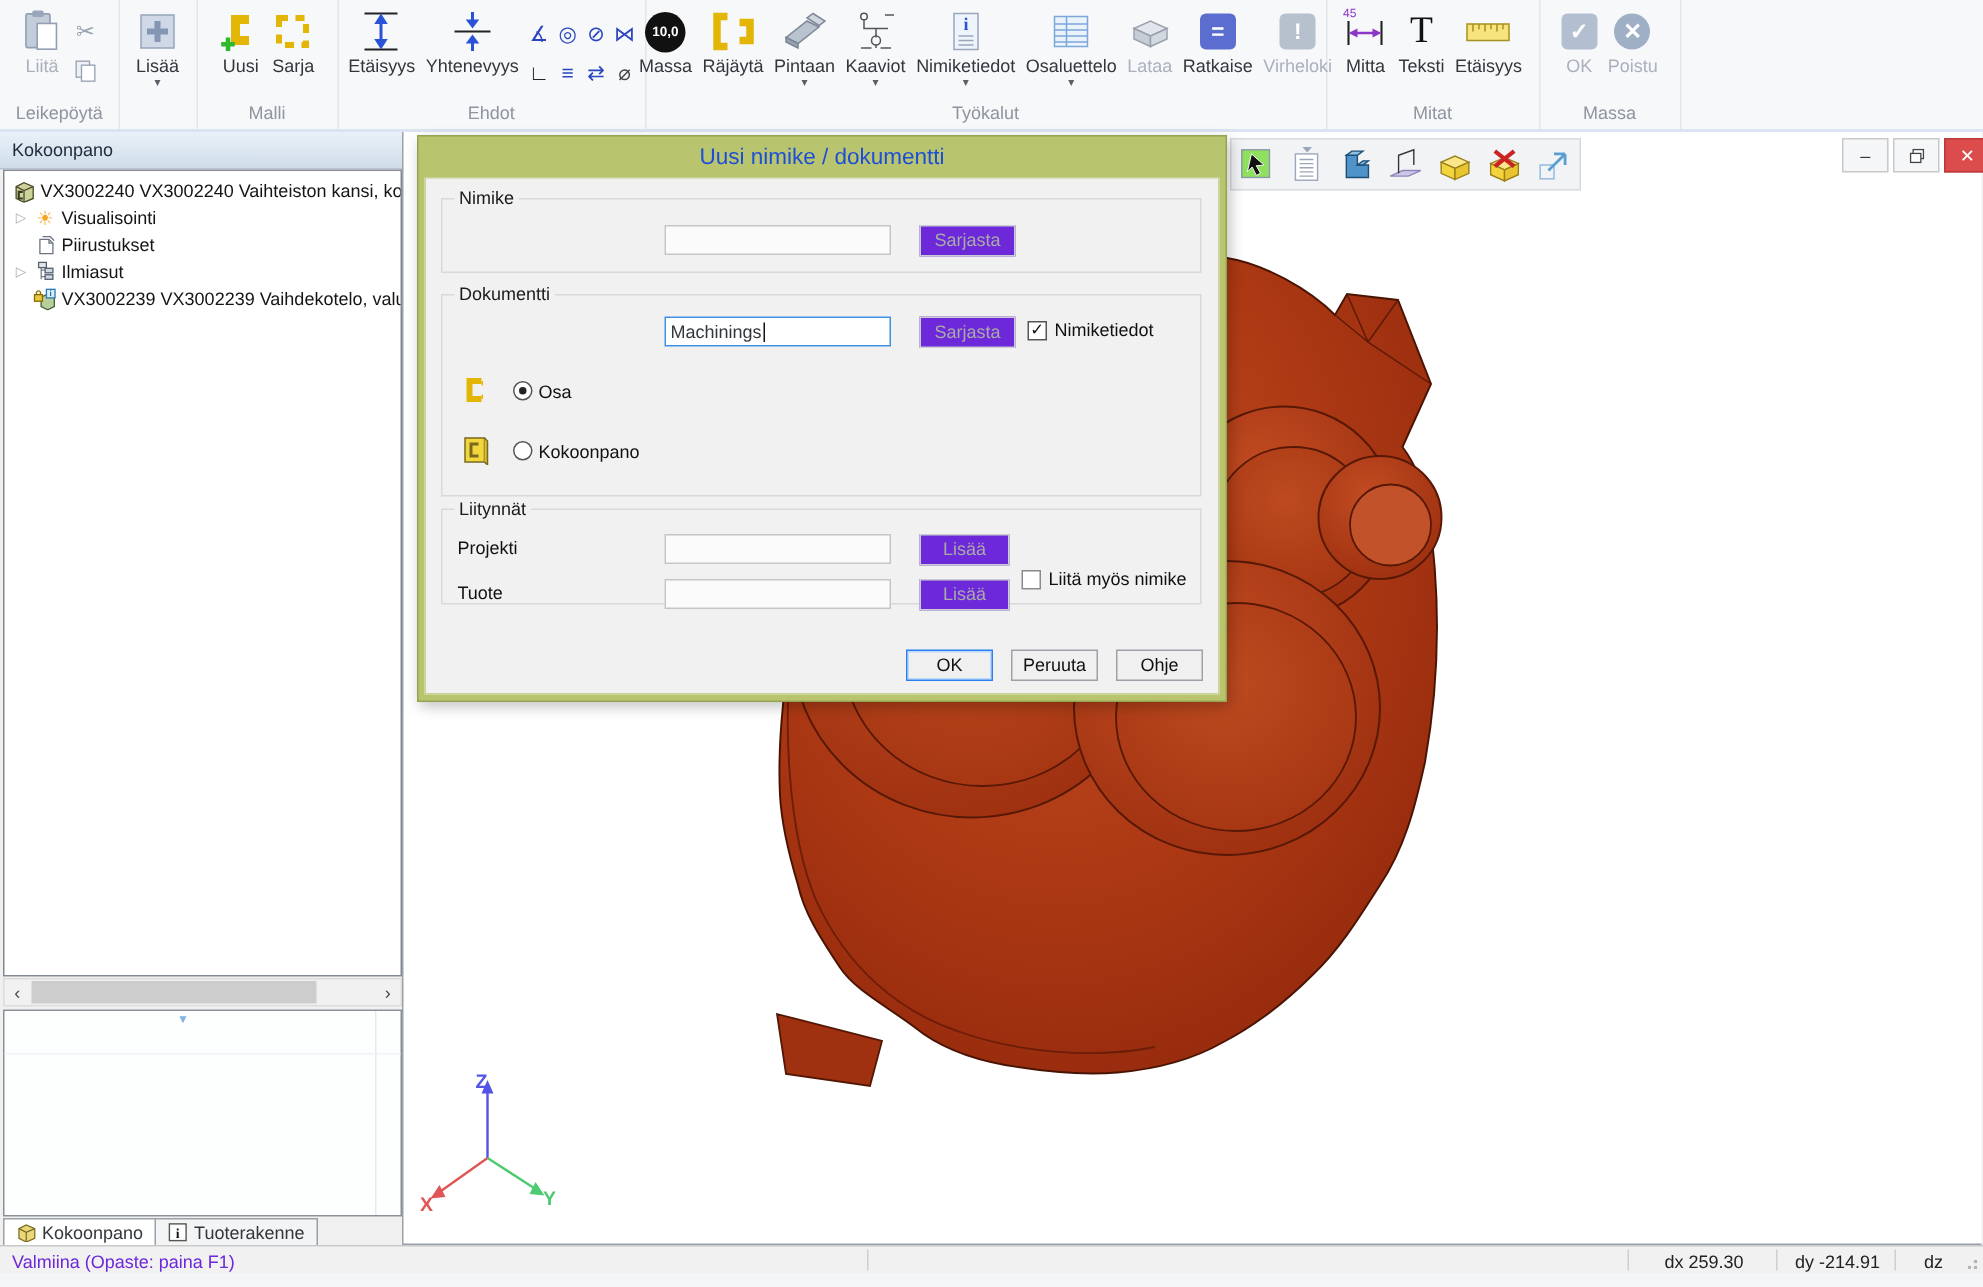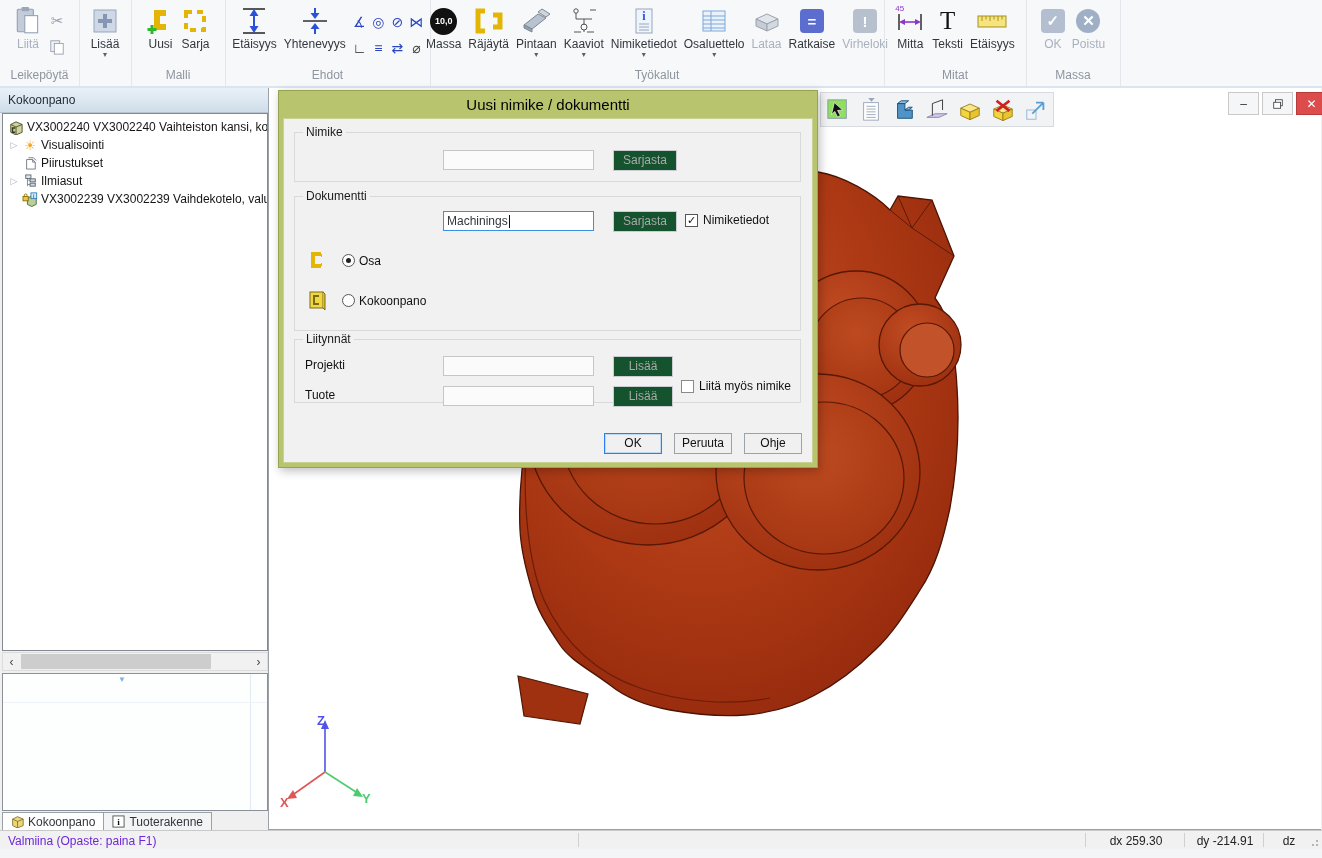--- a/index.html
+++ b/index.html
@@ -46,28 +46,28 @@
   #viewport{position:absolute;left:268px;top:88px;width:1053px;height:742px;background:#fff;border-left:1px solid #9aa1a8;border-bottom:1px solid #9aa1a8;box-sizing:border-box}
   #model{position:absolute;left:268px;top:88px;z-index:1}
   #vtoolbar{position:absolute;left:820px;top:92px;height:33px;z-index:2;background:#f2f3f5;border:1px solid #d7dade;display:flex;align-items:center;padding:0 3px;gap:5px}
   .vtb{width:28px;height:28px;display:flex;align-items:center;justify-content:center}
   #winctrl{position:absolute;left:1225px;top:92px;z-index:2;display:flex}
   .wbtnc{width:29px;height:21px;border:1px solid #c9c9c9;background:#f5f6f7;display:flex;align-items:center;justify-content:center;margin-left:3px}
   .wbtnc.close{background:#dd4c4c;border-color:#b83a3a;color:#fff;font-size:12px}
   .axlab{position:absolute;z-index:1;font-size:13px;font-weight:bold}
   
   #dialog{position:absolute;left:278px;top:90px;width:540px;height:378px;background:#b9c56e;border:1px solid #96a351;box-sizing:border-box;z-index:10;box-shadow:2px 3px 9px rgba(0,0,0,.25)}
-  #dlg-title{height:27px;line-height:27px;text-align:center;color:#000000;font-size:15px}
+  #dlg-title{height:27px;line-height:27px;text-align:center;color:#1d4ed8;font-size:15px}
   #dlg-body{position:absolute;left:4px;top:27px;right:4px;bottom:4px;background:#f1f1f1;border:1px solid #c9d193}
   .gbox{position:absolute;left:10px;width:507px;border:1px solid #d9d9d9;box-sizing:border-box}
   .glab{position:absolute;top:-8px;left:8px;background:#f1f1f1;padding:0 3px;color:#1a1a1a}
   .tbox{position:absolute;height:20px;box-sizing:border-box;background:#fbfbfb;border:1px solid #c6c6c6}
   .tbox.focus{background:#fff;border:1px solid #3d8fe4;display:flex;align-items:center;padding-left:3px}
   .caret{display:inline-block;width:1px;height:13px;background:#111;margin-left:1px}
-  .dbtn{position:absolute;height:21px;box-sizing:border-box;background:#14532d;border:1px solid #c9cdd2;color:#a9a9a9;text-align:center;line-height:19px}
+  .dbtn{position:absolute;height:21px;box-sizing:border-box;background:#6d28d9;border:1px solid #c9cdd2;color:#a9a9a9;text-align:center;line-height:19px}
   .wbtn{position:absolute;width:58px;height:21px;box-sizing:border-box;background:#f0f0f0;border:1px solid #9da2a8;color:#111;text-align:center;line-height:19px}
   .wbtn.def{border:1px solid #2a7ff4;box-shadow:inset 0 0 0 1px #bcd9f6}
   .chk{position:absolute;display:flex;align-items:center;gap:5px;color:#111}
   .cbox{width:13px;height:13px;background:#fff;border:1px solid #555;box-sizing:border-box;display:flex;align-items:center;justify-content:center;font-size:11px;color:#111;line-height:11px}
   .cbox.empty{border-color:#8a8a8a}
   .rad{width:13px;height:13px;border-radius:50%;background:#fff;border:1px solid #555;box-sizing:border-box;position:relative}
   .rad.sel::after{content:"";position:absolute;left:3px;top:3px;width:5px;height:5px;border-radius:50%;background:#222}
   .rlabtxt{position:absolute;color:#111}
   
   #statusbar{position:absolute;left:0;top:830px;width:1322px;height:19px;background:#f1f1f1;border-top:1px solid #c9c9c9;box-sizing:border-box}

